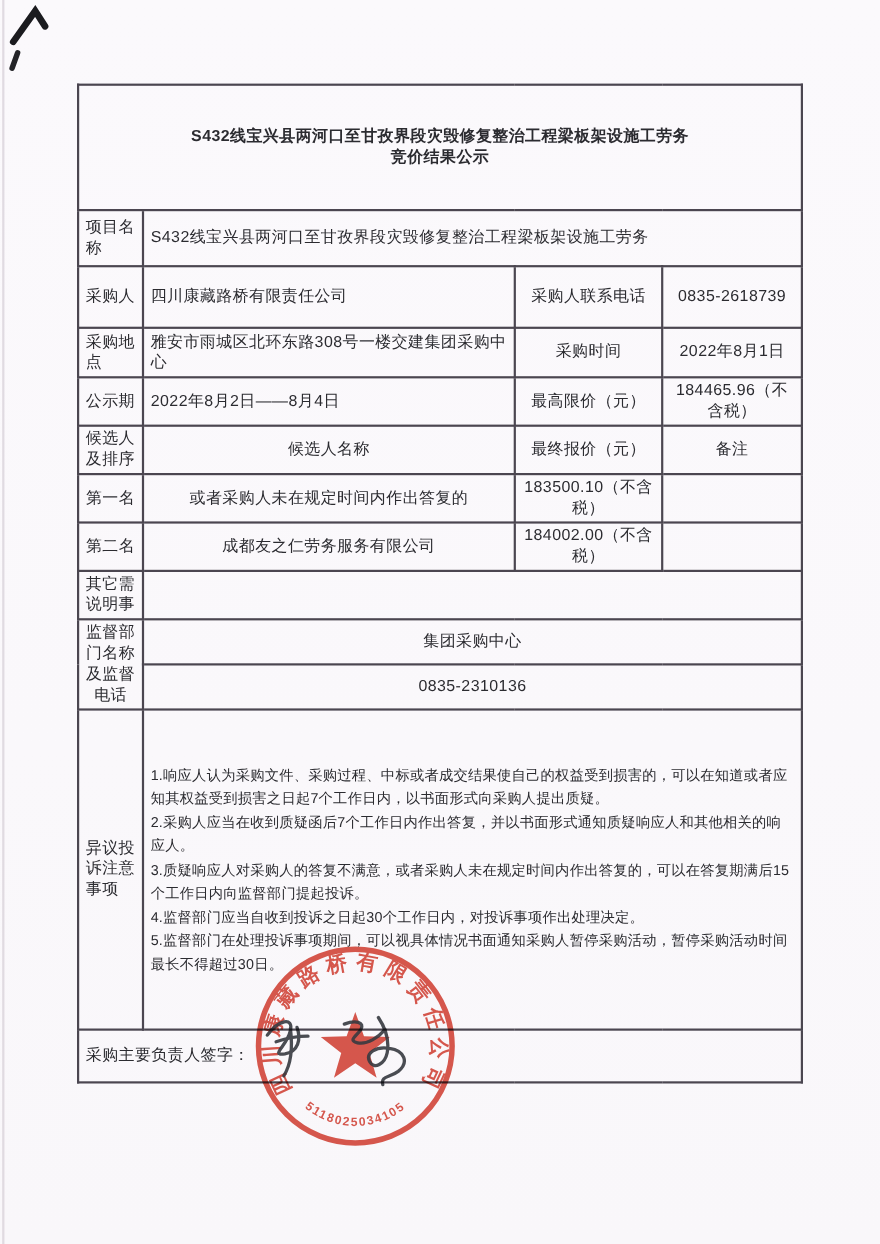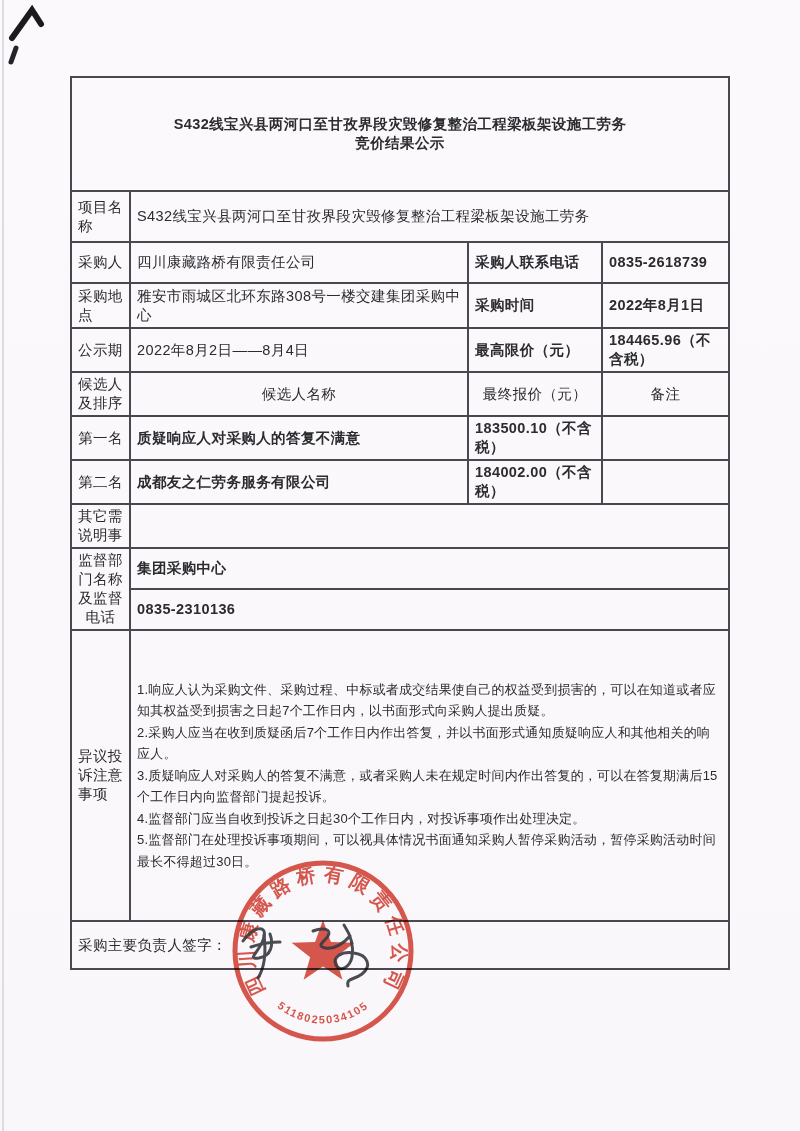--- a/index.html
+++ b/index.html
@@ -27,21 +27,21 @@
     line-height:19px;
     letter-spacing:.4px;
     overflow:hidden;
   }
   .title-cell{
     text-align:center;font-weight:bold;font-size:20px;line-height:28px;
     letter-spacing:1px;padding:10px 20px;
   }
   .lbl{white-space:pre-line;font-size:14px;line-height:19px;padding:2px 3px 2px 5px;margin-left:34px;}
   .lbl-c{text-align:center;}
-  .ctr{font-weight:bold;}
+  .ctr{text-align:center;}
   .small{font-size:12.5px;letter-spacing:.2px;}
   .rank{font-size:12.5px;text-align:center;}
   .hdr{text-align:center;font-size:15px;}
   .obj-cell{padding:6px 10px 6px 6px;}
   .obj-list div{font-size:13px;line-height:21.5px;letter-spacing:.2px;text-align:left;}
   .sig-cell{font-size:15.5px;padding-left:6px;letter-spacing:.6px;}
   
   .seal-wrap{position:absolute;left:223px;top:851px;width:200px;height:200px;pointer-events:none;mix-blend-mode:multiply;}
   
   .artifact{position:absolute;pointer-events:none;}
@@ -73,21 +73,21 @@
         <span>竞价结果公示</span>
       </td>
     </tr>
 
     <tr style="height:51px">
       <td class="lbl">项目名
 称</td>
       <td colspan="3">S432线宝兴县两河口至甘孜界段灾毁修复整治工程梁板架设施工劳务</td>
     </tr>
 
-    <tr style="height:41px">
+    <tr style="height:56px">
       <td class="lbl">采购人</td>
       <td>四川康藏路桥有限责任公司</td>
       <td class="ctr">采购人联系电话</td>
       <td class="ctr">0835-2618739</td>
     </tr>
 
     <tr style="height:45px">
       <td class="lbl">采购地
 点</td>
       <td>雅安市雨城区北环东路308号一楼交建集团采购中心</td>
@@ -105,21 +105,21 @@
     <tr style="height:44px">
       <td class="lbl">候选人
 及排序</td>
       <td class="hdr">候选人名称</td>
       <td class="hdr">最终报价（元）</td>
       <td class="hdr">备注</td>
     </tr>
 
     <tr style="height:44px">
       <td class="rank">第一名</td>
-      <td class="ctr small">质疑响应人对采购人的答复不满意</td>
+      <td class="ctr small">或者采购人未在规定时间内作出答复的</td>
       <td class="ctr small">183500.10（不含税）</td>
       <td class="ctr"></td>
     </tr>
 
     <tr style="height:44px">
       <td class="rank">第二名</td>
       <td class="ctr small">成都友之仁劳务服务有限公司</td>
       <td class="ctr small">184002.00（不含税）</td>
       <td class="ctr"></td>
     </tr>

